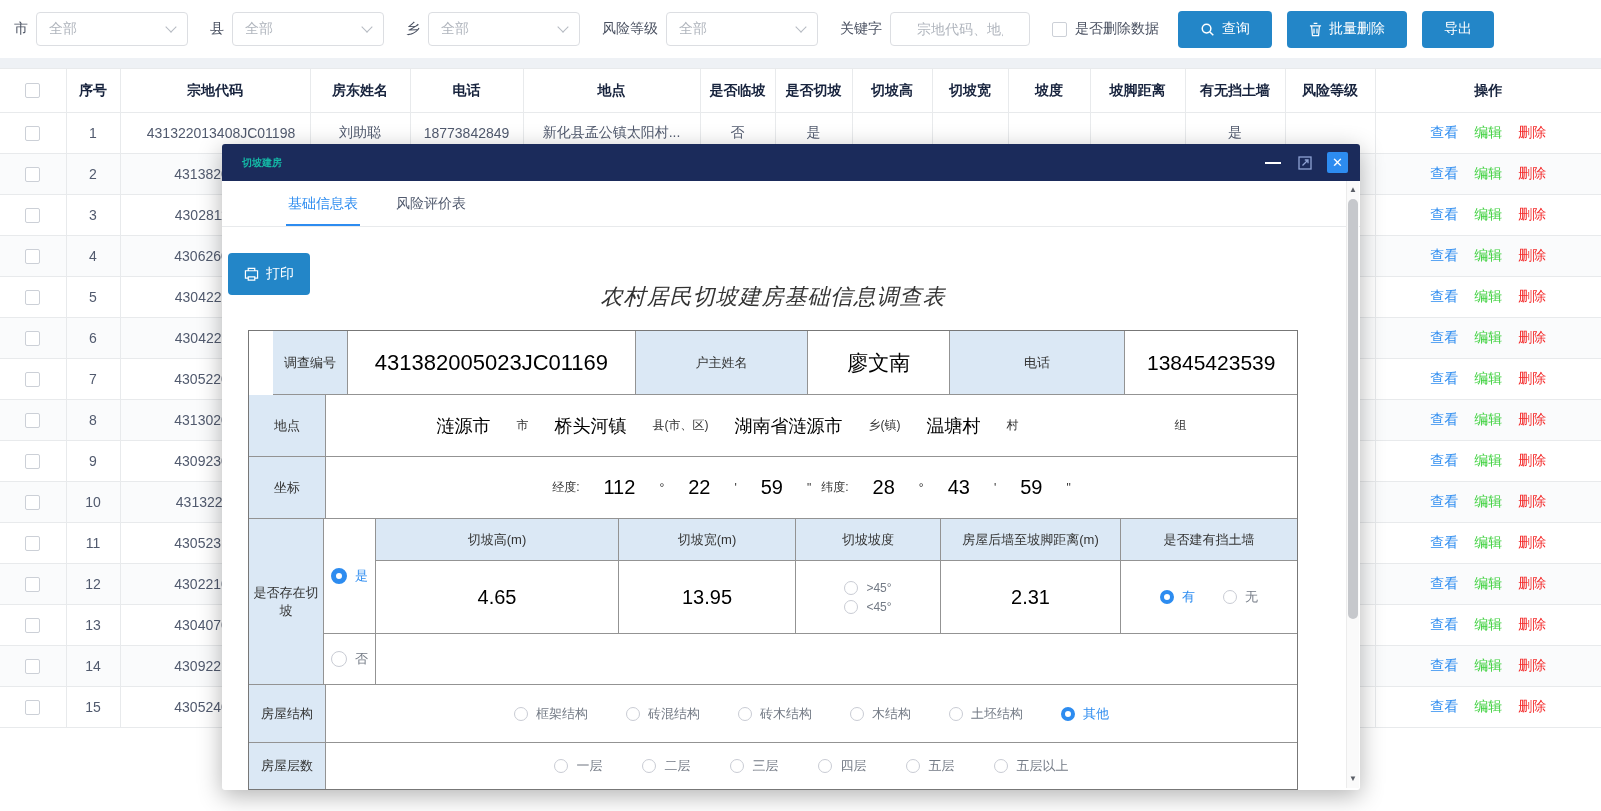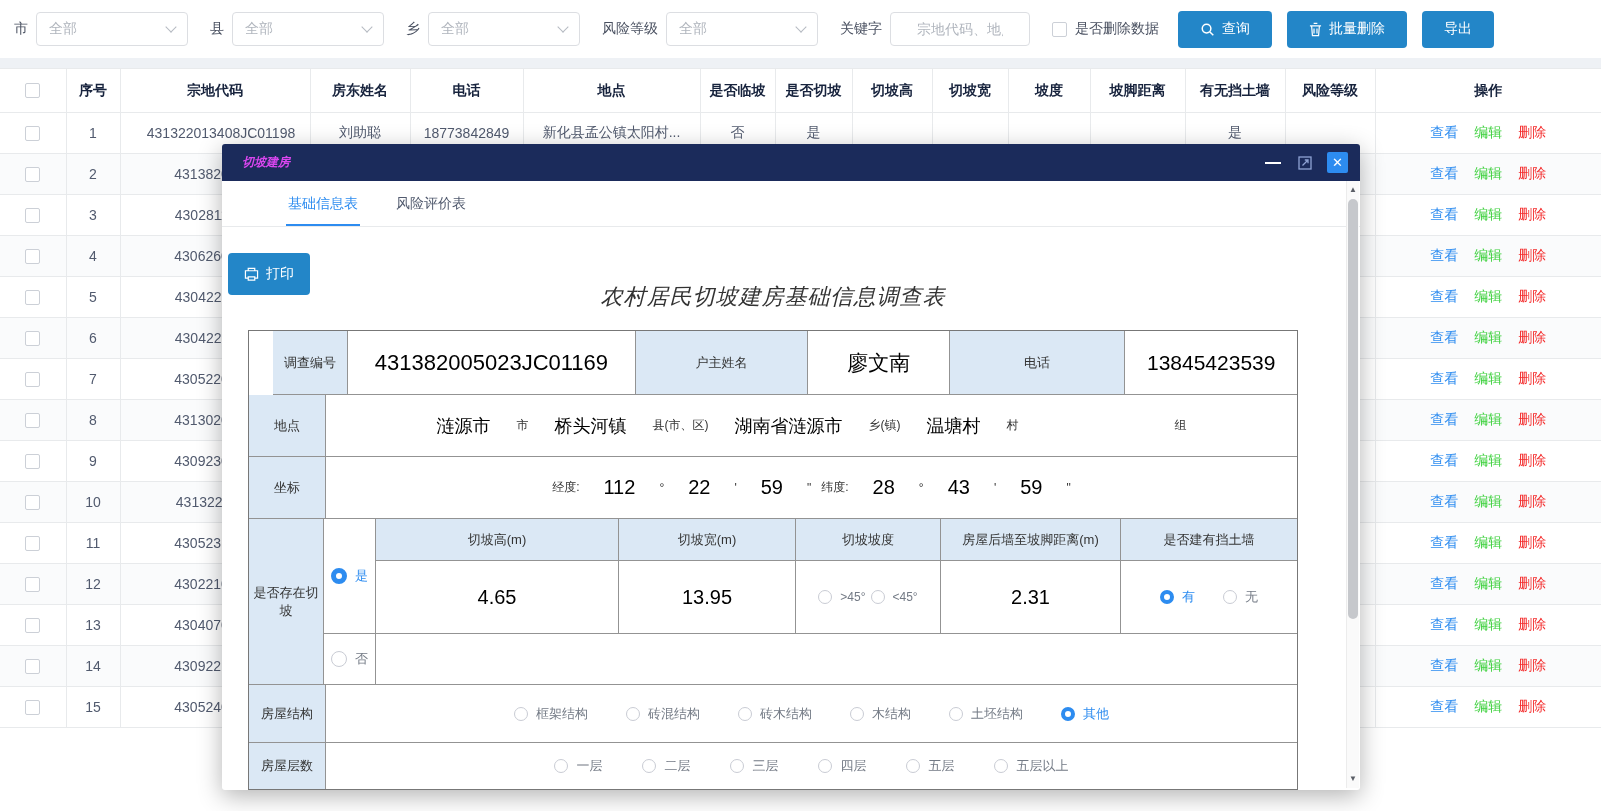--- a/index.html
+++ b/index.html
@@ -37,21 +37,21 @@
   .cb-wrap { display:flex; justify-content:center; }
   .actions { display:flex; justify-content:center; gap:16px; }
   .lnk { font-size:14px; cursor:pointer; }
   .lnk.v { color:var(--link-view); } .lnk.e { color:var(--link-edit); } .lnk.d { color:var(--link-del); }
 
   
   .modal { position:absolute; left:222px; top:144px; width:1138px; height:646px; background:#fff;
     border-radius:3px; box-shadow:0 6px 24px rgba(0,0,0,.3); }
   .modal-header { height:37px; background:var(--navy); border-radius:3px 3px 0 0;
     display:flex; align-items:center; padding:0 12px 0 20px; }
-  .modal-title { color:#d946ef; font-size:12px; font-weight:bold; flex:1;font-style:italic; }
+  .modal-title { color:#14b8a6; font-size:10px; font-weight:bold; flex:1; }
   .mc-min { width:16px; height:2px; background:#fff; margin-right:17px; cursor:pointer; }
   .mc-max { margin-right:15px; cursor:pointer; display:flex; }
   .mc-close { width:21px; height:21px; background:var(--accent); border-radius:2px; color:#fff;
     font-size:13px; font-weight:bold; display:flex; align-items:center; justify-content:center; cursor:pointer; }
   .tab-bar { height:46px; border-bottom:1px solid #e8eaec; display:flex; padding-left:64px; }
   .tab { height:100%; display:flex; align-items:center; margin-right:34px; font-size:14px;
     color:#515a6e; position:relative; cursor:pointer; padding:0 2px; }
   .tab.active { color:var(--accent); }
   .tab.active::after { content:""; position:absolute; left:0; right:0; bottom:0; height:2px; background:var(--accent); }
   .print-btn { position:absolute; left:6px; top:109px; height:42px; padding:0 16px; border:none; border-radius:4px;
@@ -75,21 +75,21 @@
   .coord-flex { display:flex; align-items:center; justify-content:center; width:100%; gap:24px; }
   .c-num { font-size:20px; color:#000; }
   .c-sym, .c-lab { font-size:12px; color:#333; }
   .radio { width:14px; height:14px; border:1px solid #c9ccd4; border-radius:50%; background:#fff; flex:none; }
   .radio.sel { border:4px solid var(--accent); }
   .radio.big { width:16px; height:16px; }
   .radio.big.sel { border-width:5px; }
   .ropt { display:flex; align-items:center; gap:8px; font-size:13px; color:#737a85; cursor:pointer; }
   .ropt.on { color:var(--accent); }
   .inner-vals { font-size:20px; color:#000; }
-  .slope-col { gap:5px; }
+  .slope-col { flex-direction:column; gap:5px; }
   .slope-col .ropt { font-size:12px; }
   .opt-flex { display:flex; align-items:center; justify-content:center; width:100%; gap:38px; }
 
   
   .mscroll { position:absolute; top:37px; bottom:2px; right:1px; width:13px; background:#fafafa;
     border-left:1px solid #ececec; cursor:pointer; }
   .mscroll .arr { position:absolute; left:0; width:100%; height:14px; font-size:8px; color:#5a5e66;
     text-align:center; line-height:14px; }
   .mscroll .arr.up { top:2px; } .mscroll .arr.dn { bottom:2px; }
   .mscroll .thumb { position:absolute; left:1px; width:10px; top:18px; height:420px; background:#c6c8cc; border-radius:5px; }

